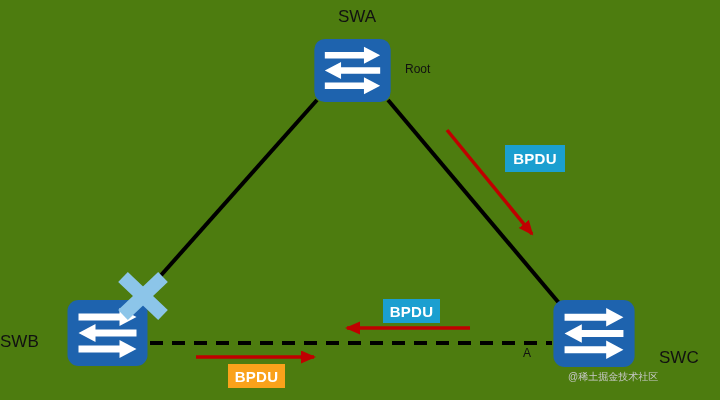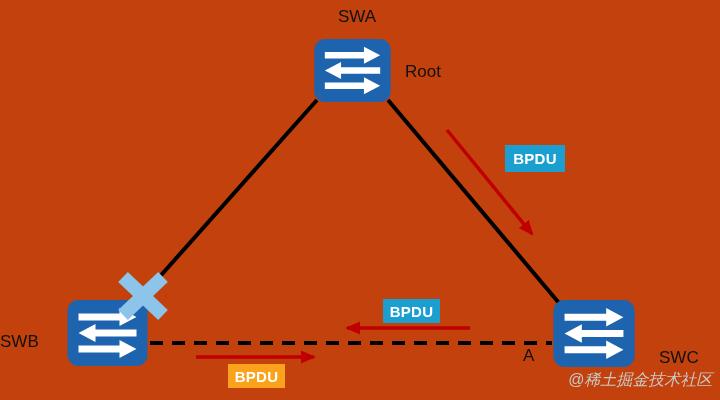--- a/index.html
+++ b/index.html
@@ -7,39 +7,39 @@
     --badge-cyan:#1B9FD0;
     --badge-orange:#FAA21B;
     --arrow-red:#C00000;
     --blocked-x:#8CC5E9;
     --line-black:#000000;
     --watermark-gray:#C9C9C9;
   }
   *{margin:0;padding:0;box-sizing:border-box;}
   html,body{width:720px;height:400px;overflow:hidden;background:#fff;
     font-family:"Liberation Sans","DejaVu Sans",sans-serif;}
-  .canvas{position:relative;width:720px;height:400px;background:#c2410c;}
+  .canvas{position:relative;width:720px;height:400px;background:#4d7c0f;}
   .wires{position:absolute;left:0;top:0;z-index:1;}
   .link{stroke:var(--line-black);stroke-width:4;fill:none;}
   .link.dashed{stroke-dasharray:13 9;}
   .flow{stroke:var(--arrow-red);stroke-width:3.5;fill:none;}
   .flow-head{fill:var(--arrow-red);}
   .switch{position:absolute;z-index:2;}
   .switch svg{display:block;width:100%;height:100%;}
   .sw-body{fill:var(--switch-blue);}
   .sw-arrow{fill:#ffffff;}
   .xmark{position:absolute;z-index:3;}
   .xmark line{stroke:var(--blocked-x);stroke-width:14;}
   .lbl{position:absolute;z-index:4;color:#111;font-size:17px;white-space:nowrap;}
-  .lbl.big{font-size:17px;}
+  .lbl.big{font-size:12px;}
   .badge{position:absolute;z-index:4;display:flex;align-items:center;justify-content:center;
     color:#fff;font-size:15px;font-weight:700;letter-spacing:.3px;}
   .badge.cyan{background:var(--badge-cyan);}
   .badge.orange{background:var(--badge-orange);}
-  .watermark{position:absolute;z-index:4;color:var(--watermark-gray);font-size:16px;white-space:nowrap;font-style:italic;}
+  .watermark{position:absolute;z-index:4;color:var(--watermark-gray);font-size:10px;white-space:nowrap;}
 </style>
 </head>
 <body>
 
 <div class="canvas">
 
   <svg class="wires" width="720" height="400" viewBox="0 0 720 400">
     <defs>
       <marker id="redhead" markerUnits="userSpaceOnUse" markerWidth="16" markerHeight="14" refX="13" refY="6.5" orient="auto">
         <polygon class="flow-head" points="0,0 15,6.5 0,13"></polygon>

